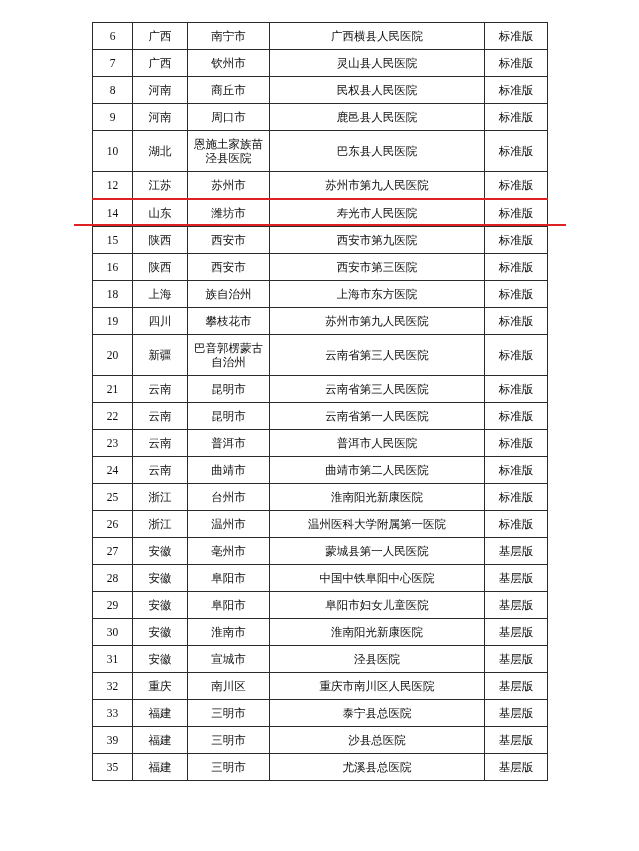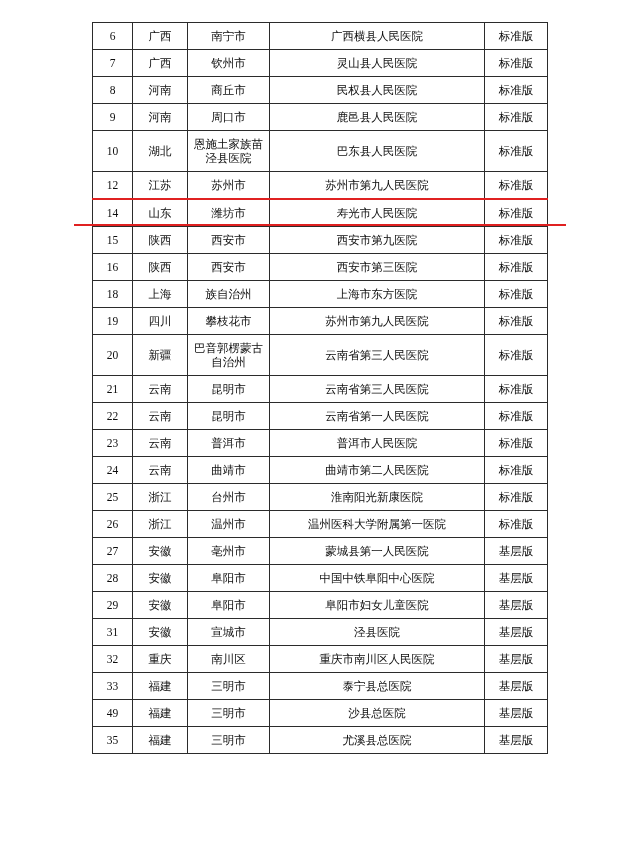--- a/index.html
+++ b/index.html
@@ -228,20 +228,27 @@
           <td class="cell-ver">基层版</td>
         </tr>
         <tr>
           <td class="cell-index">29</td>
           <td class="cell-prov">安徽</td>
           <td class="cell-city">阜阳市</td>
           <td class="cell-name">阜阳市妇女儿童医院</td>
           <td class="cell-ver">基层版</td>
         </tr>
         <tr>
+          <td class="cell-index">30</td>
+          <td class="cell-prov">安徽</td>
+          <td class="cell-city">淮南市</td>
+          <td class="cell-name">淮南阳光新康医院</td>
+          <td class="cell-ver">基层版</td>
+        </tr>
+        <tr>
           <td class="cell-index">31</td>
           <td class="cell-prov">安徽</td>
           <td class="cell-city">宣城市</td>
           <td class="cell-name">泾县医院</td>
           <td class="cell-ver">基层版</td>
         </tr>
         <tr>
           <td class="cell-index">32</td>
           <td class="cell-prov">重庆</td>
           <td class="cell-city">南川区</td>
@@ -249,21 +256,21 @@
           <td class="cell-ver">基层版</td>
         </tr>
         <tr>
           <td class="cell-index">33</td>
           <td class="cell-prov">福建</td>
           <td class="cell-city">三明市</td>
           <td class="cell-name">泰宁县总医院</td>
           <td class="cell-ver">基层版</td>
         </tr>
         <tr>
-          <td class="cell-index">49</td>
+          <td class="cell-index">39</td>
           <td class="cell-prov">福建</td>
           <td class="cell-city">三明市</td>
           <td class="cell-name">沙县总医院</td>
           <td class="cell-ver">基层版</td>
         </tr>
         <tr>
           <td class="cell-index">35</td>
           <td class="cell-prov">福建</td>
           <td class="cell-city">三明市</td>
           <td class="cell-name">尤溪县总医院</td>

